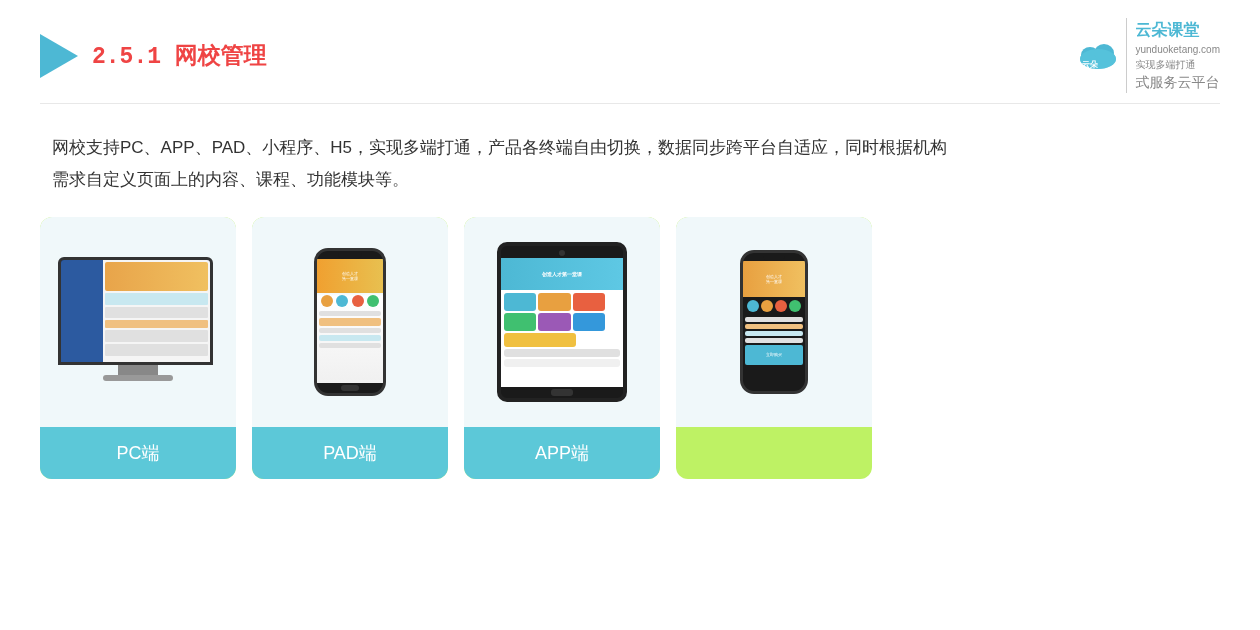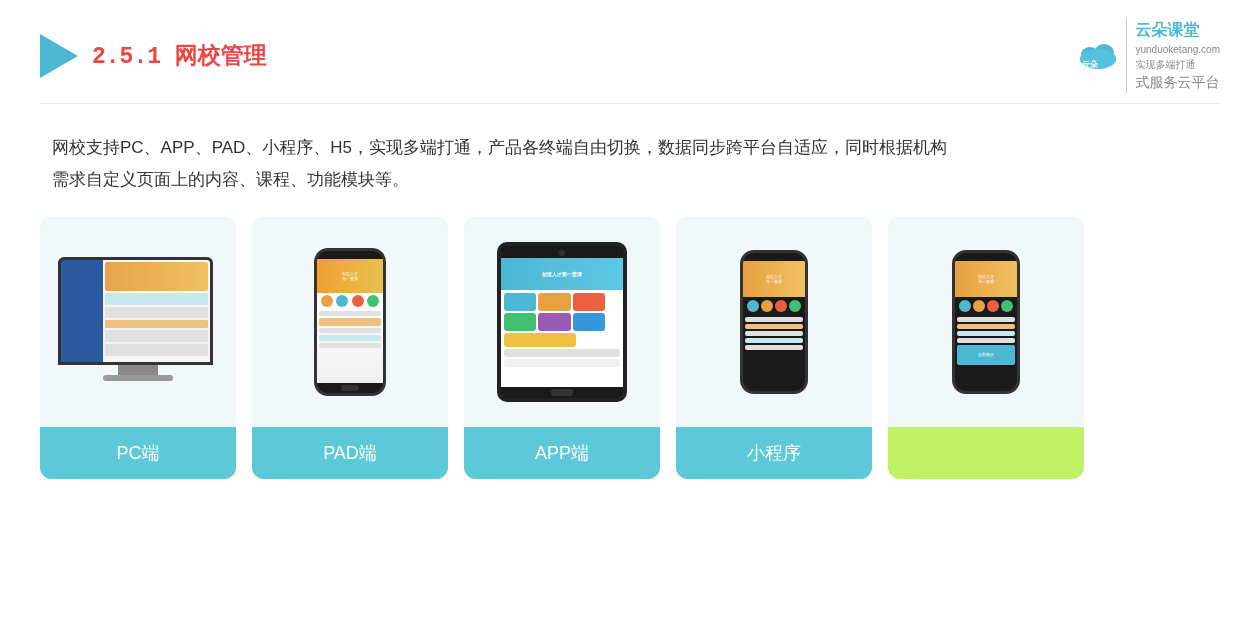--- a/index.html
+++ b/index.html
@@ -481,46 +481,20 @@
               <div class="pad-grid-item" style="background:#e0e0e0;height:8px;width:100%;"></div>
               <div class="pad-grid-item" style="background:#f0f0f0;height:8px;width:100%;"></div>
             </div>
           </div>
           <div class="pad-home-btn"></div>
         </div>
       </div>
       <div class="card-label">APP端</div>
     </div>
 
-    <div class="card">
-      <div class="card-image-area">
-        <div class="small-phone">
-          <div class="small-phone-notch"></div>
-          <div class="small-phone-screen">
-            <div style="height:28%;background:linear-gradient(90deg,#e8a040,#f0c060);display:flex;align-items:center;justify-content:center;">
-              <span style="font-size:4px;color:#fff;">创造人才<br>第一堂课</span>
-            </div>
-            <div style="display:flex;justify-content:space-around;padding:3px;">
-              <div style="width:12px;height:12px;background:#4db8d4;border-radius:50%;"></div>
-              <div style="width:12px;height:12px;background:#e8a040;border-radius:50%;"></div>
-              <div style="width:12px;height:12px;background:#e86040;border-radius:50%;"></div>
-              <div style="width:12px;height:12px;background:#40c070;border-radius:50%;"></div>
-            </div>
-            <div style="padding:2px;">
-              <div style="height:5px;background:#e0e0e0;border-radius:2px;margin-bottom:2px;"></div>
-              <div style="height:5px;background:#f0c080;border-radius:2px;margin-bottom:2px;"></div>
-              <div style="height:5px;background:#e0e0e0;border-radius:2px;margin-bottom:2px;"></div>
-              <div style="height:5px;background:#c8e8f0;border-radius:2px;margin-bottom:2px;"></div>
-              <div style="height:5px;background:#e0e0e0;border-radius:2px;"></div>
-            </div>
-          </div>
-        </div>
-      </div>
-      <div class="card-label">小程序</div>
-    </div>
 
     <div class="card">
       <div class="card-image-area">
         <div class="small-phone">
           <div class="small-phone-notch"></div>
           <div class="small-phone-screen">
             <div style="height:28%;background:linear-gradient(90deg,#e8a040,#f0c060);display:flex;align-items:center;justify-content:center;">
               <span style="font-size:4px;color:#fff;">创造人才<br>第一堂课</span>
             </div>
             <div style="display:flex;justify-content:space-around;padding:3px;">

